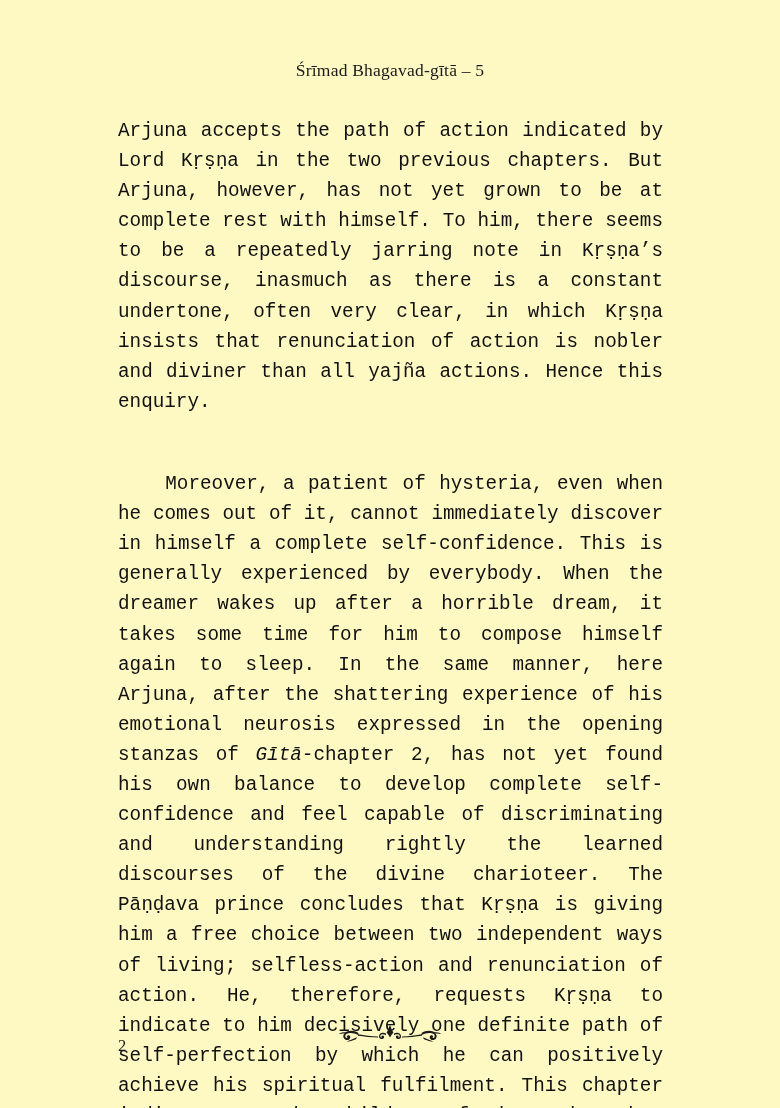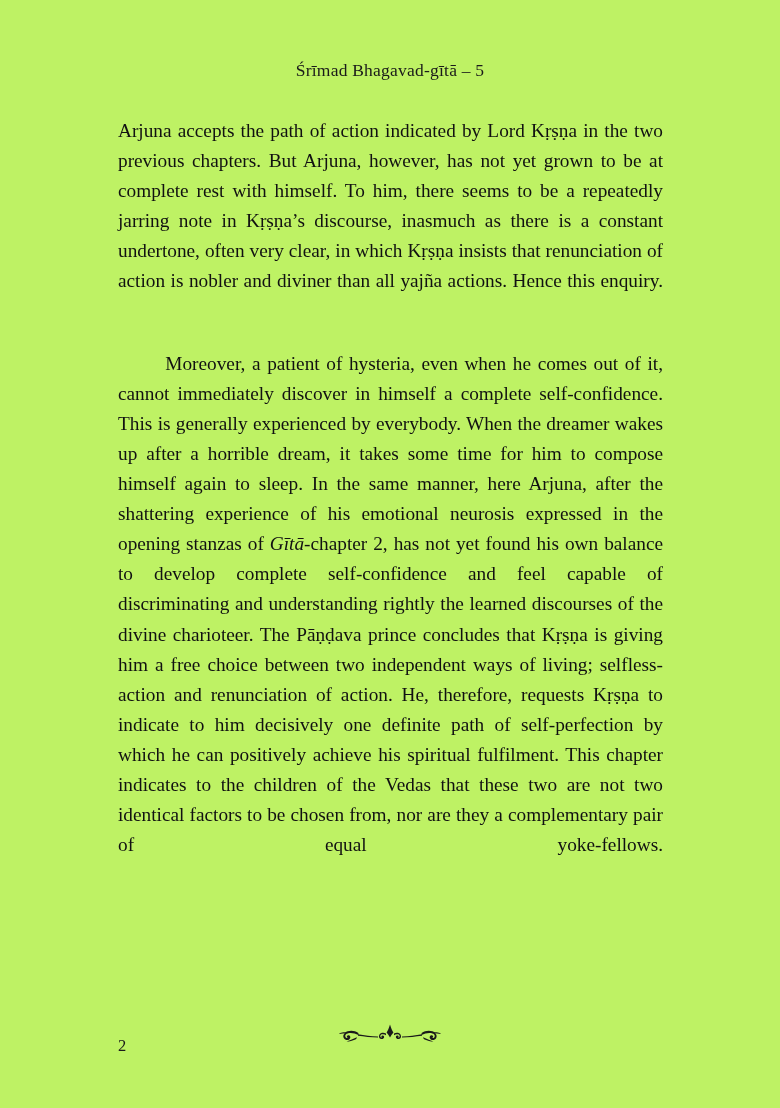--- a/index.html
+++ b/index.html
@@ -5,21 +5,21 @@
   html, body {
     margin: 0;
     padding: 0;
     background: #ffffff;
   }
 
   .page {
     position: relative;
     width: 780px;
     height: 1108px;
-    background: #bef264;
+    background: #fef9c3;
     margin: 0 auto;
     overflow: hidden;
     font-family: "Liberation Serif", "DejaVu Serif", serif;
     color: #0d0d0d;
     box-sizing: border-box;
   }
 
   
   .running-head {
     position: absolute;
@@ -43,20 +43,21 @@
   p.body-par {
     margin: 0;
     font-size: 19.3px;
     line-height: 30.1px;
     text-align: justify;
     text-justify: inter-word;
     -webkit-hyphens: none;
     hyphens: none;
     color: #111111;
     word-spacing: 0.1px;
+    font-family: Liberation Mono, monospace;
   }
 
   p.body-par + p.body-par {
     margin-top: 22px;
   }
 
   p.indented {
     text-indent: 2.45em;
   }
 

